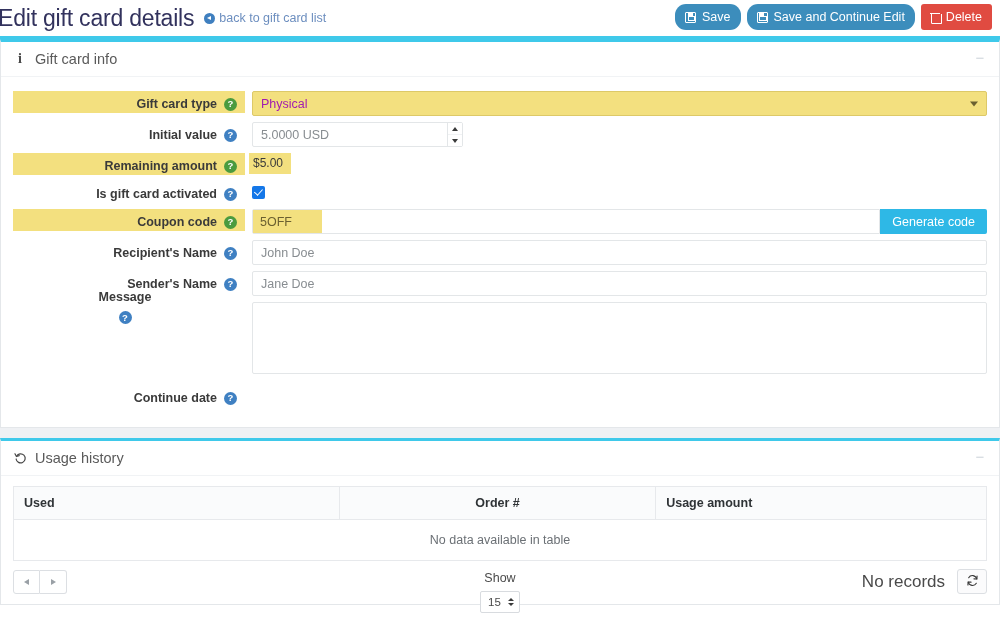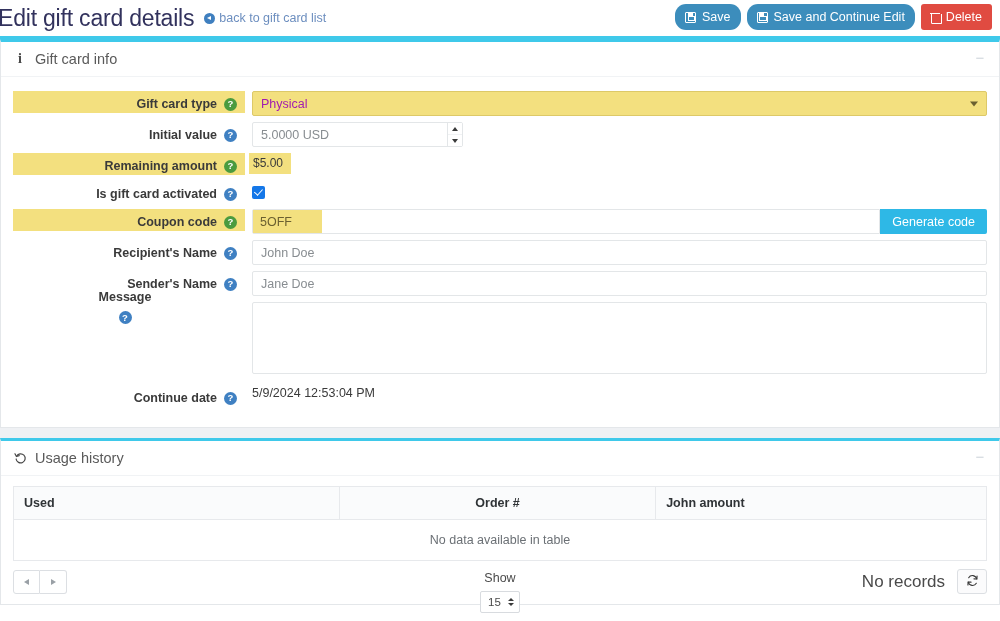--- a/index.html
+++ b/index.html
@@ -664,23 +664,20 @@
       <div class="form-field">
         <textarea class="textarea" style=""></textarea>
       </div>
     </div>
 
     <div class="form-row" style="margin-top:8px;">
       <div class="form-label">
         <span>Continue date</span>
         <span class="q">?</span>
       </div>
-      <div class="form-field">
-        <span class="plain-text">5/9/2024 12:53:04 PM</span>
-      </div>
     </div>
 
   </div>
 </div>
 
 <div class="spacer-band"></div>
 
 <div class="panel">
   <div class="panel-head">
     <span class="panel-icon">
@@ -694,21 +691,21 @@
     <span class="panel-title">Usage history</span>
     <span class="collapse-btn">−</span>
   </div>
 
   <div class="table-wrap">
     <table>
       <thead>
         <tr>
           <th class="left" style="width:33.5%;">Used</th>
           <th class="center" style="width:32.5%;">Order #</th>
-          <th class="left">John amount</th>
+          <th class="left">Usage amount</th>
         </tr>
       </thead>
       <tbody>
         <tr>
           <td class="empty" colspan="3">No data available in table</td>
         </tr>
       </tbody>
     </table>
   </div>
 

